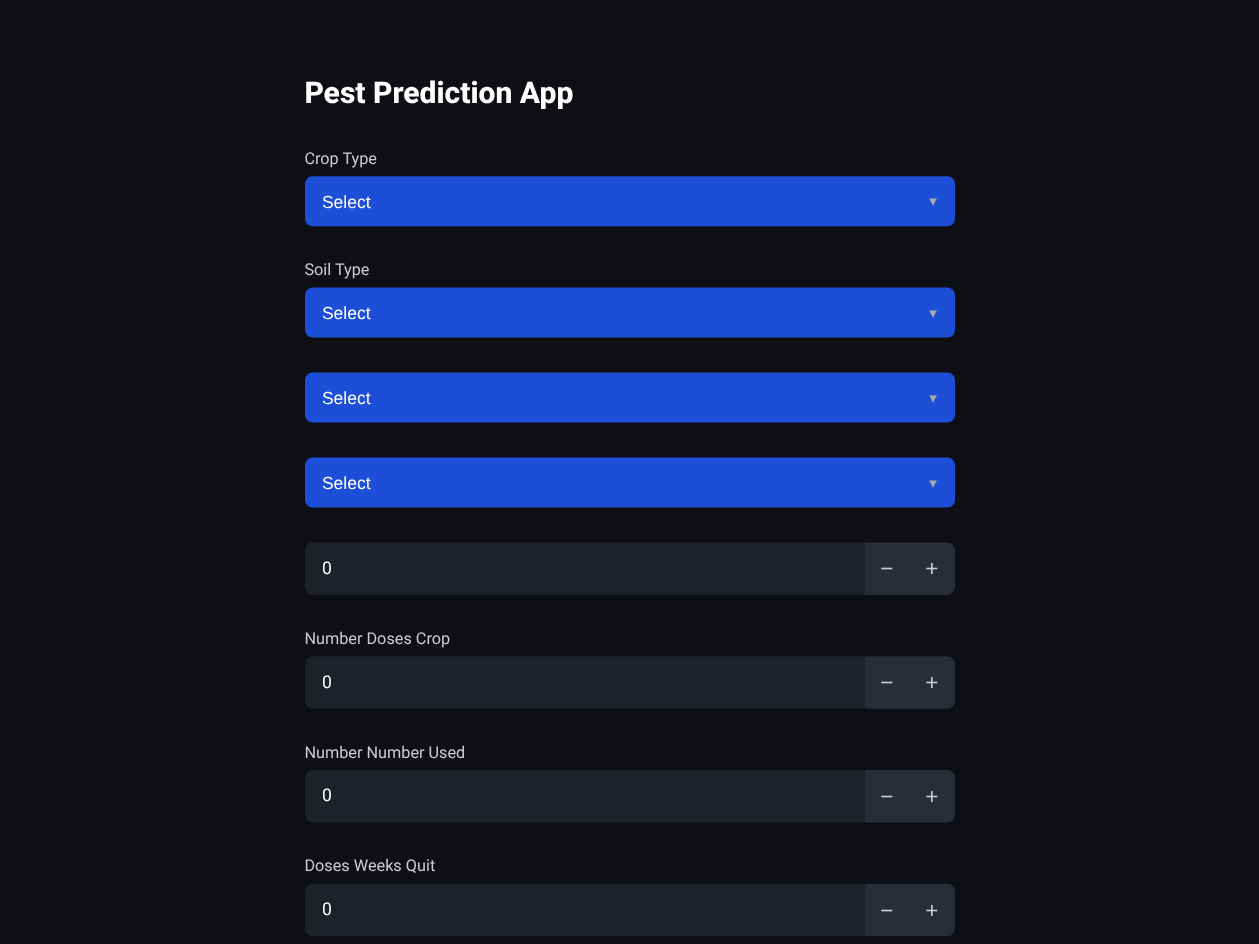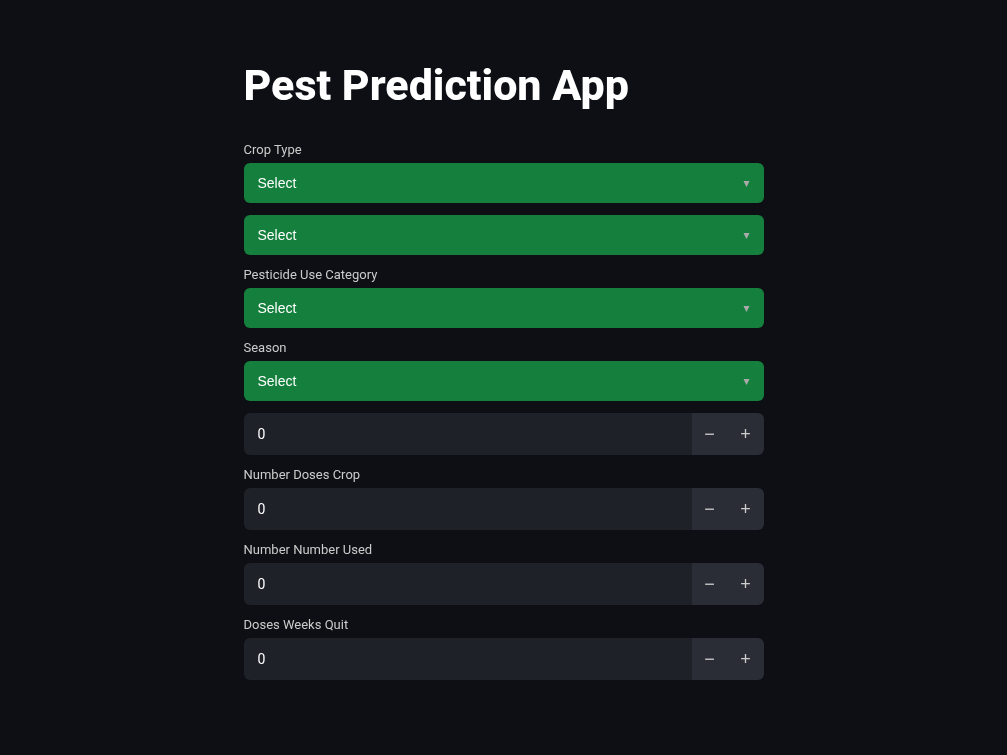--- a/index.html
+++ b/index.html
@@ -16,45 +16,45 @@
       width: 1007px;
     }
 
     .container {
       max-width: 560px;
       margin: 0 auto;
       padding: 60px 20px 60px 20px;
     }
 
     .app-title {
-      font-size: 43px;
+      font-size: 24px;
       font-weight: 800;
       color: #ffffff;
       margin-bottom: 32px;
     }
 
     .field-group {
-      margin-bottom: 12px;
+      margin-bottom: 28px;
     }
 
     .field-label {
       font-size: 13px;
       color: #cccccc;
       margin-bottom: 6px;
       font-weight: 400;
     }
 
     .select-wrapper {
       position: relative;
       width: 100%;
     }
 
     .select-wrapper select {
       width: 100%;
-      background-color: #15803d;
+      background-color: #1d4ed8;
       color: #ffffff;
       border: none;
       border-radius: 6px;
       padding: 12px 40px 12px 14px;
       font-size: 14px;
       appearance: none;
       -webkit-appearance: none;
       cursor: pointer;
       outline: none;
     }
@@ -127,40 +127,39 @@
     <div class="field-label">Crop Type</div>
     <div class="select-wrapper">
       <select>
         <option>Select</option>
       </select>
       <span class="chevron-icon">▾</span>
     </div>
   </div>
 
   <div class="field-group">
-    <div class="select-wrapper">
-      <select>
-        <option>Select</option>
-      </select>
-      <span class="chevron-icon">▾</span>
-    </div>
-  </div>
-
-  <div class="field-group">
-    <div class="field-label">Pesticide Use Category</div>
-    <div class="select-wrapper">
-      <select>
-        <option>Select</option>
-      </select>
-      <span class="chevron-icon">▾</span>
-    </div>
-  </div>
-
-  <div class="field-group">
-    <div class="field-label">Season</div>
+    <div class="field-label">Soil Type</div>
+    <div class="select-wrapper">
+      <select>
+        <option>Select</option>
+      </select>
+      <span class="chevron-icon">▾</span>
+    </div>
+  </div>
+
+  <div class="field-group">
+    <div class="select-wrapper">
+      <select>
+        <option>Select</option>
+      </select>
+      <span class="chevron-icon">▾</span>
+    </div>
+  </div>
+
+  <div class="field-group">
     <div class="select-wrapper">
       <select>
         <option>Select</option>
       </select>
       <span class="chevron-icon">▾</span>
     </div>
   </div>
 
   <div class="field-group">
     <div class="number-input-wrapper">

